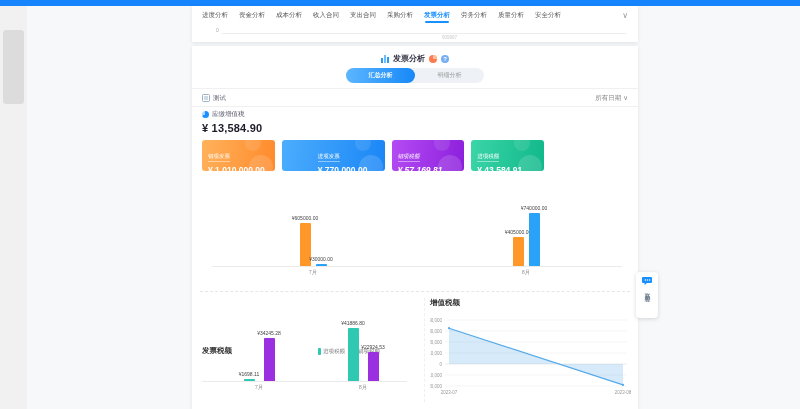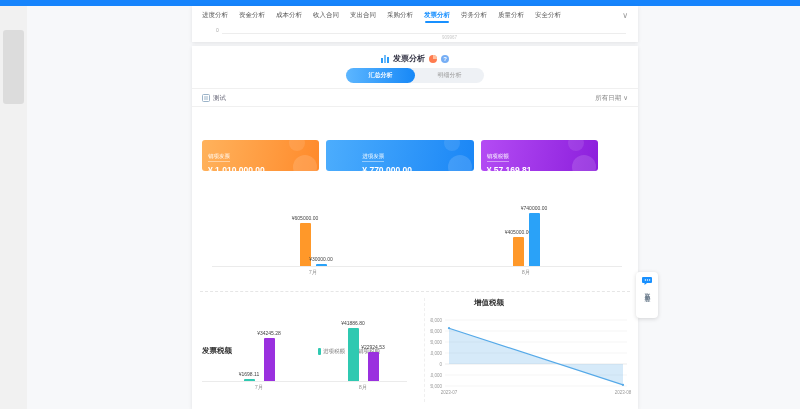--- a/index.html
+++ b/index.html
@@ -28,30 +28,30 @@
   .toggle-opt{flex:1;display:flex;align-items:center;justify-content:center;font-size:6px;color:#999;border-radius:8px;cursor:pointer;}
   .toggle-opt.active{background:linear-gradient(90deg,#5cb6ff,#1788f7);color:#fff;font-weight:bold;}
   .divider{position:absolute;left:0;width:446px;border-top:1px solid #f0f0f0;}
   .filter-row{position:absolute;left:10px;top:45px;width:426px;height:14px;display:flex;justify-content:space-between;align-items:center;}
   .project-sel{display:flex;gap:3px;align-items:center;font-size:6.5px;color:#667;cursor:pointer;}
   .date-sel{font-size:6.5px;color:#888;cursor:pointer;display:flex;gap:2px;align-items:center;}
   .kpi{position:absolute;left:10px;top:64px;}
   .kpi-row{display:flex;gap:3px;align-items:center;font-size:6.5px;color:#556;}
   .kpi-dot{width:7px;height:7px;border-radius:50%;background:conic-gradient(#1890ff 0 68%,#a8d4ff 68% 100%);}
   .kpi-value{font-size:11px;font-weight:bold;color:#1c1c28;margin-top:3px;letter-spacing:.2px;}
-  .cards{position:absolute;left:10px;top:94px;width:396px;display:flex;gap:7px;}
+  .cards{position:absolute;left:10px;top:94px;width:342px;display:flex;gap:7px;}
   .card{flex:1;height:31px;border-radius:3px;padding:4px 6px;box-sizing:border-box;position:relative;overflow:hidden;color:#fff;}
   .card-label{font-size:5.5px;display:inline-block;border-bottom:1.5px solid rgba(255,255,255,.45);padding-bottom:1px;}
   .card-value{font-size:8.5px;font-weight:bold;margin-top:3px;white-space:nowrap;}
   .card-decor1{position:absolute;right:2px;bottom:-8px;width:24px;height:24px;border-radius:50%;background:rgba(255,255,255,.14);}
   .card-decor2{position:absolute;right:14px;top:-5px;width:16px;height:16px;border-radius:50%;background:rgba(255,255,255,.10);}
   .section-header1{position:absolute;left:10px;top:138px;width:426px;display:flex;justify-content:space-between;align-items:center;}
   .section-header2{position:absolute;left:10px;top:252px;width:178px;display:flex;justify-content:space-between;align-items:center;margin-top:48px;}
   .chart-title{font-size:7.5px;font-weight:bold;color:#333;}
-  .vat-title{position:absolute;left:238px;top:252px;margin-left:44px;}
+  .vat-title{position:absolute;left:238px;top:252px;}
   .legend{display:flex;gap:8px;align-items:center;}
   .legend-item{display:flex;gap:2px;align-items:center;font-size:5.5px;color:#777;cursor:pointer;}
   .legend-swatch{width:3px;height:7px;border-radius:1px;}
   .chart1{position:absolute;left:0;top:150px;width:446px;height:84px;}
   .chart2{position:absolute;left:0;top:266px;width:230px;height:90px;}
   .bar{position:absolute;width:11px;border-radius:1px 1px 0 0;}
   .bar-label{position:absolute;width:44px;text-align:center;font-size:5px;color:#444;white-space:nowrap;}
   .cat-label{position:absolute;width:30px;text-align:center;font-size:5.5px;color:#999;}
   .baseline{position:absolute;border-top:1px solid #ebebeb;}
   .dash-div{position:absolute;left:8px;top:245px;width:430px;border-top:1px dashed #e6e6e6;}
@@ -125,25 +125,33 @@
           <span>测试</span>
         </div>
         <div class="date-sel">
           <span>所有日期</span>
           <span>∨</span>
         </div>
       </div>
 
       <div class="divider" style="top:60px"></div>
 
+      <div class="kpi">
+        <div class="kpi-row">
+          <span class="kpi-dot"></span>
+          <span>应缴增值税</span>
+        </div>
+        <div class="kpi-value">¥ 13,584.90</div>
+      </div>
 
       <div class="cards">
           <div class="card" style="background: linear-gradient(100deg, rgb(255, 178, 92), rgb(255, 138, 43));"><div class="card-label">销项发票</div><div class="card-value">¥ 1,010,000.00</div><div class="card-decor1"></div><div class="card-decor2"></div></div>
           <div class="card" style="background: linear-gradient(100deg, rgb(76, 173, 253), rgb(26, 134, 246)); padding-left: 36px;"><div class="card-label">进项发票</div><div class="card-value">¥ 770,000.00</div><div class="card-decor1"></div><div class="card-decor2"></div></div>
-          <div class="card" style="background: linear-gradient(100deg, rgb(180, 76, 244), rgb(140, 31, 220));"><div class="card-label">销项税额</div><div class="card-value">¥ 57,169.81</div><div class="card-decor1"></div><div class="card-decor2"></div></div>
+          <div class="card" style="background: linear-gradient(100deg, rgb(180, 76, 244), rgb(140, 31, 220)); font-style: italic;"><div class="card-label">销项税额</div><div class="card-value">¥ 57,169.81</div><div class="card-decor1"></div><div class="card-decor2"></div></div>
+          <div class="card" style="background: linear-gradient(100deg, rgb(59, 213, 168), rgb(16, 184, 138));"><div class="card-label">进项税额</div><div class="card-value">¥ 43,584.91</div><div class="card-decor1"></div><div class="card-decor2"></div></div>
         </div>
 
 
       <div class="chart1">
         <div class="baseline" style="left:20px;top:70px;width:410px"></div>
       <div class="bar" style="left: 107.5px; top: 27px; height: 43px; background: rgb(255, 152, 41);"></div>
           <div class="bar-label" style="left: 91px; top: 19px;">¥605000.00</div>
           <div class="bar" style="left: 123.5px; top: 68px; height: 2px; background: rgb(42, 162, 248);"></div>
           <div class="bar-label" style="left: 107px; top: 60px;">¥30000.00</div>
           <div class="cat-label" style="left: 106px; top: 73px;">7月</div>

